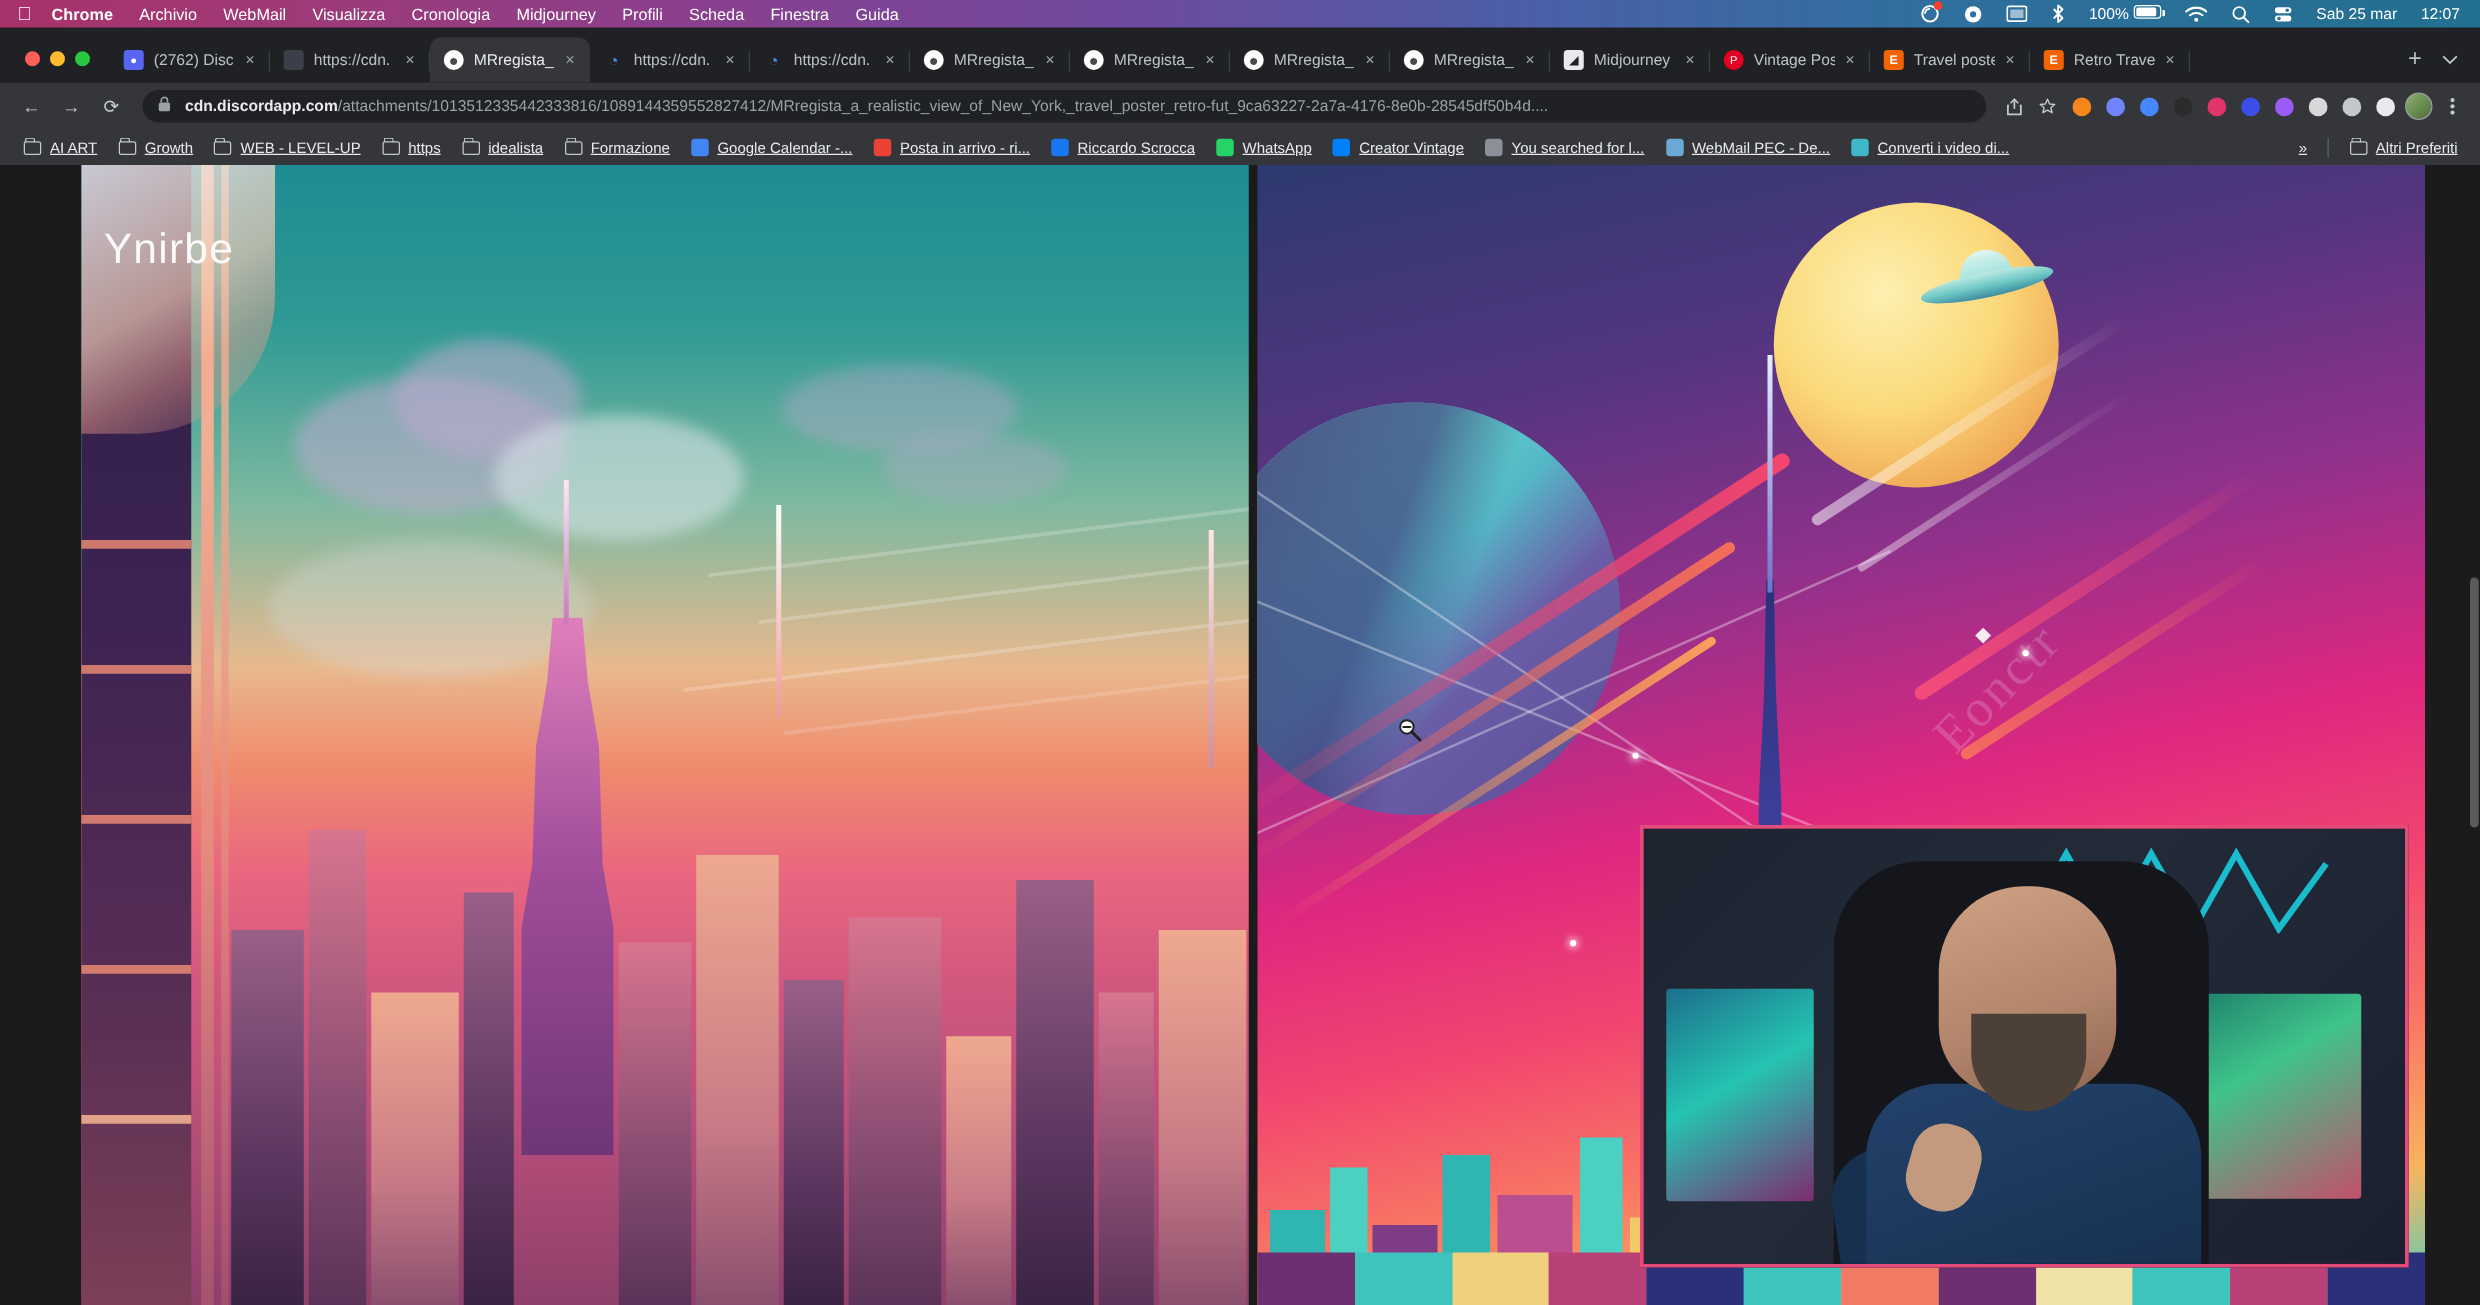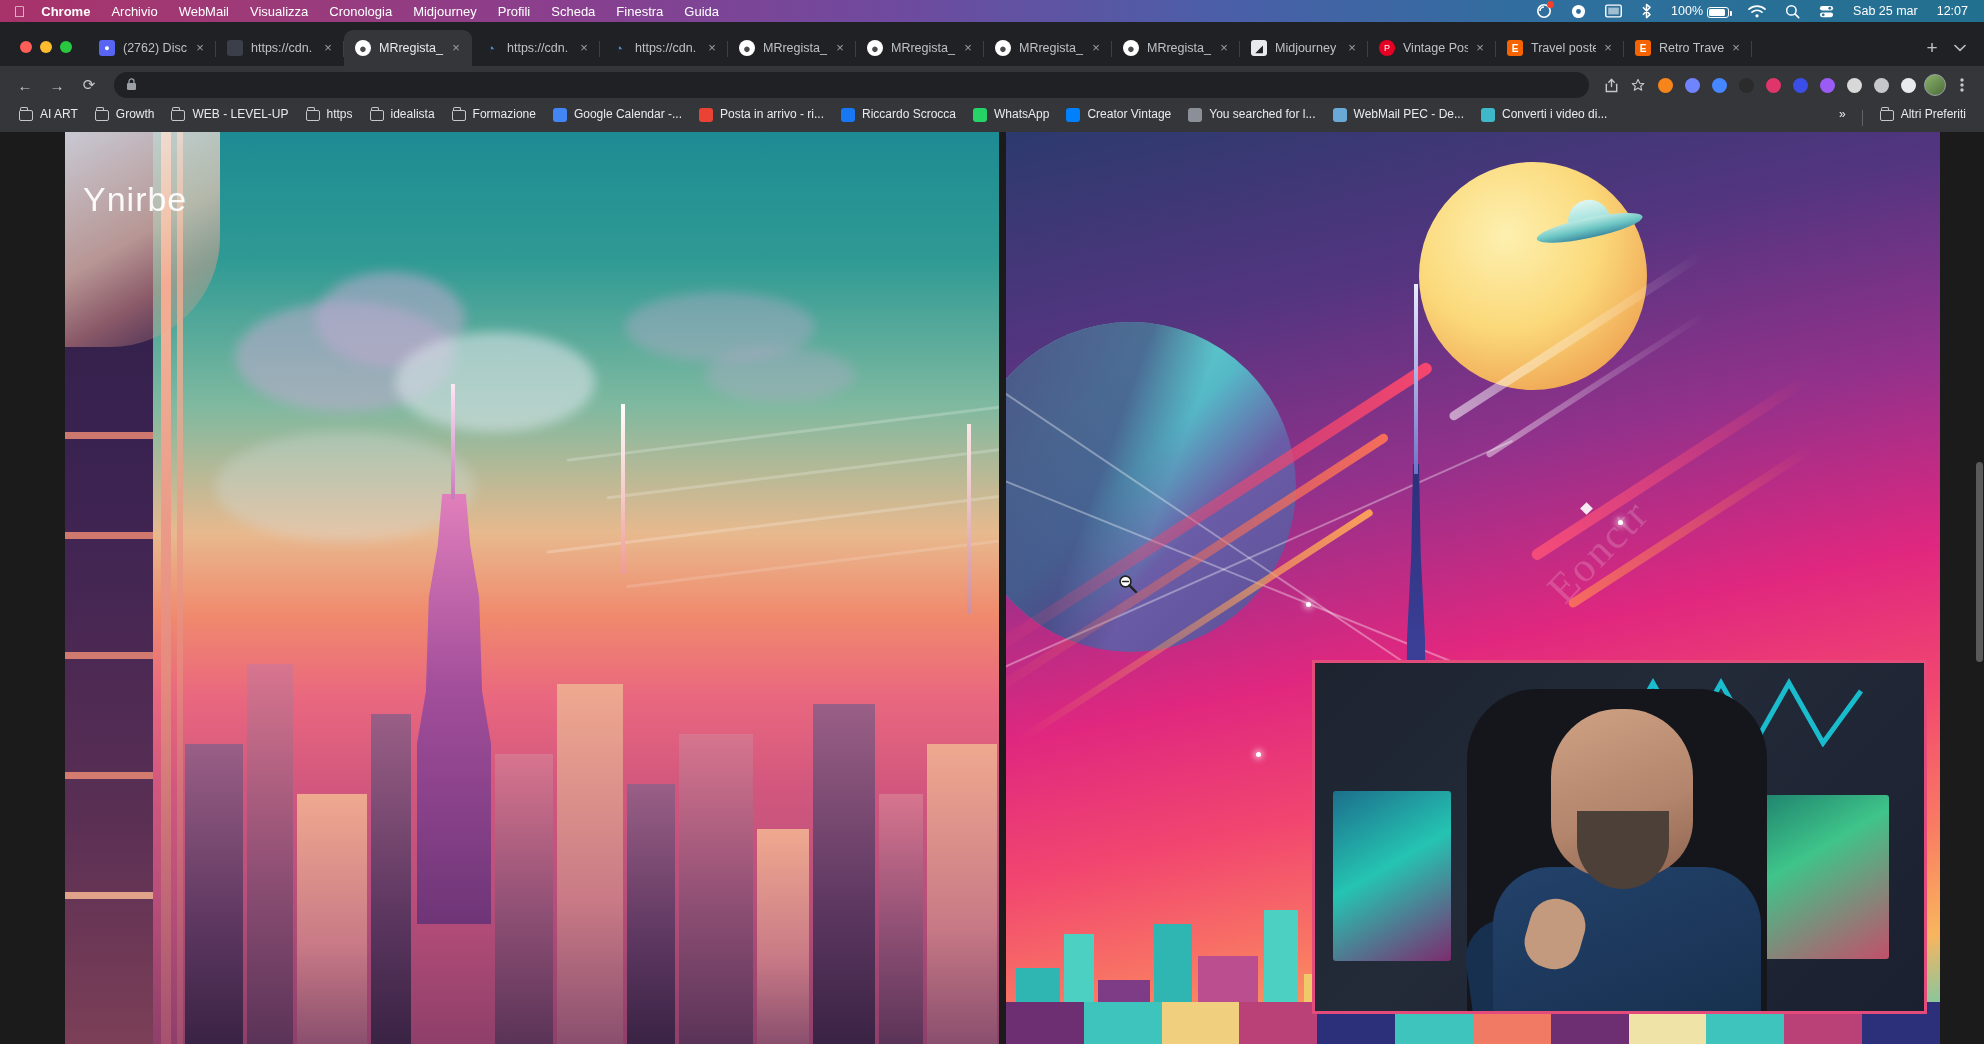--- a/index.html
+++ b/index.html
@@ -11,21 +11,21 @@
   .menubar{
     position:absolute; top:0; left:0; width:1984px; height:22px;
     display:flex; align-items:center;
     background:linear-gradient(90deg,#a8326a 0%,#9e3a77 12%,#8a3f8e 28%,#6f4a9e 45%,#4a5fa8 62%,#2f6f9e 78%,#22708f 100%);
     color:#fff; font-size:13px; z-index:100;
   }
   .menubar .apple{ margin-left:14px; margin-right:16px; font-size:15px; line-height:1; }
   .menubar .mi{ margin-right:21px; white-space:nowrap; }
   .menubar .mi.bold{ font-weight:bold; }
   .menubar .right{ margin-left:auto; display:flex; align-items:center; gap:19px; padding-right:16px; }
-  .menubar .right .it{ display:flex; align-items:flex-end; font-size:12.5px; white-space:nowrap; }
+  .menubar .right .it{ display:flex; align-items:flex-start; font-size:12.5px; white-space:nowrap; }
   .batt{ display:inline-flex; align-items:center; gap:4px; }
   .batt .shell{ width:22px; height:11px; border:1.4px solid #fff; border-radius:3px; position:relative; }
   .batt .shell:after{ content:""; position:absolute; right:-3.5px; top:3px; width:2px; height:5px;
                       background:#fff; border-radius:0 1px 1px 0; }
   .batt .fill{ position:absolute; left:1.2px; top:1.2px; bottom:1.2px; width:80%; background:#fff; border-radius:1.5px; }
   .dot-red{ width:7px;height:7px;border-radius:50%;background:#f5402c; position:absolute; right:-2px; top:-2px; }
 
   
   .chrome{ position:absolute; top:22px; left:0; width:1984px; height:1022px; background:#202124; }
 
@@ -61,21 +61,21 @@
   .ext-row{ display:flex; align-items:center; gap:3px; flex:0 0 auto; }
   .ext{ width:24px; height:24px; border-radius:50%; display:flex; align-items:center; justify-content:center;
         font-size:11px; color:#c5c8ca; }
   .ext .blob{ width:15px; height:15px; border-radius:4px; display:block; }
   .avatar{ width:22px; height:22px; border-radius:50%; background:linear-gradient(140deg,#8ab36a,#4d6b3b);
            border:1.5px solid #9aa0a6; }
 
   
   .bookmarks{ height:28px; background:#35363a; display:flex; align-items:center; padding:0 10px;
               font-size:12px; color:#e8eaed; gap:0; }
-  .bm{ display:flex; align-items:flex-start; height:22px; padding:0 8px; border-radius:4px; white-space:nowrap; }
+  .bm{ display:flex; align-items:center; height:22px; padding:0 8px; border-radius:4px; white-space:nowrap;text-decoration:underline; }
   .bm .bmico{ width:16px; height:16px; margin-right:6px; flex:0 0 16px; display:flex; align-items:center;
               justify-content:center; font-size:10px; }
   .folder-ico{ width:14px; height:11px; border-radius:1.5px 2px 2px 2px; border:1.3px solid #c5c8ca; position:relative; }
   .folder-ico:before{ content:""; position:absolute; top:-4px; left:0; width:6px; height:3px;
                       border:1.3px solid #c5c8ca; border-bottom:none; border-radius:2px 2px 0 0; }
   .bm-right{ margin-left:auto; display:flex; align-items:center; }
   .bm-sep{ width:1px; height:16px; background:#5f6368; margin:0 8px; }
 
   
   .viewport{ position:relative; height:912px; background:#1b1b1b; overflow:hidden; }
@@ -328,20 +328,21 @@
     <div class="nav-btn">←</div>
     <div class="nav-btn">→</div>
     <div class="nav-btn">⟳</div>
     <div class="omnibox">
       <span class="lock">
         <svg width="11" height="13" viewBox="0 0 11 13">
             <rect x="1" y="5" width="9" height="7" rx="1.3" fill="#9aa0a6"></rect>
             <path d="M3 5V3.4a2.5 2.5 0 0 1 5 0V5" stroke="#9aa0a6" stroke-width="1.3" fill="none"></path>
           </svg>
       </span>
+      <span class="url"><b id="url-domain">cdn.discordapp.com</b><span id="url-path">/attachments/1013512335442333816/1089144359552827412/MRregista_a_realistic_view_of_New_York,_travel_poster_retro-fut_9ca63227-2a7a-4176-8e0b-28545df50b4d....</span></span>
     </div>
     <div class="ext-row">
       <div class="ext">
         <svg width="13" height="15" viewBox="0 0 13 15">
             <path d="M6.5 1.5v7" stroke="#c5c8ca" stroke-width="1.4" stroke-linecap="round"></path>
             <path d="M3.8 4.2 6.5 1.5 9.2 4.2" stroke="#c5c8ca" stroke-width="1.4" fill="none" stroke-linecap="round"></path>
             <path d="M2.2 6.5H1.3v7h10.4v-7h-.9" stroke="#c5c8ca" stroke-width="1.4" fill="none"></path>
           </svg>
       </div>
       <div class="ext">

